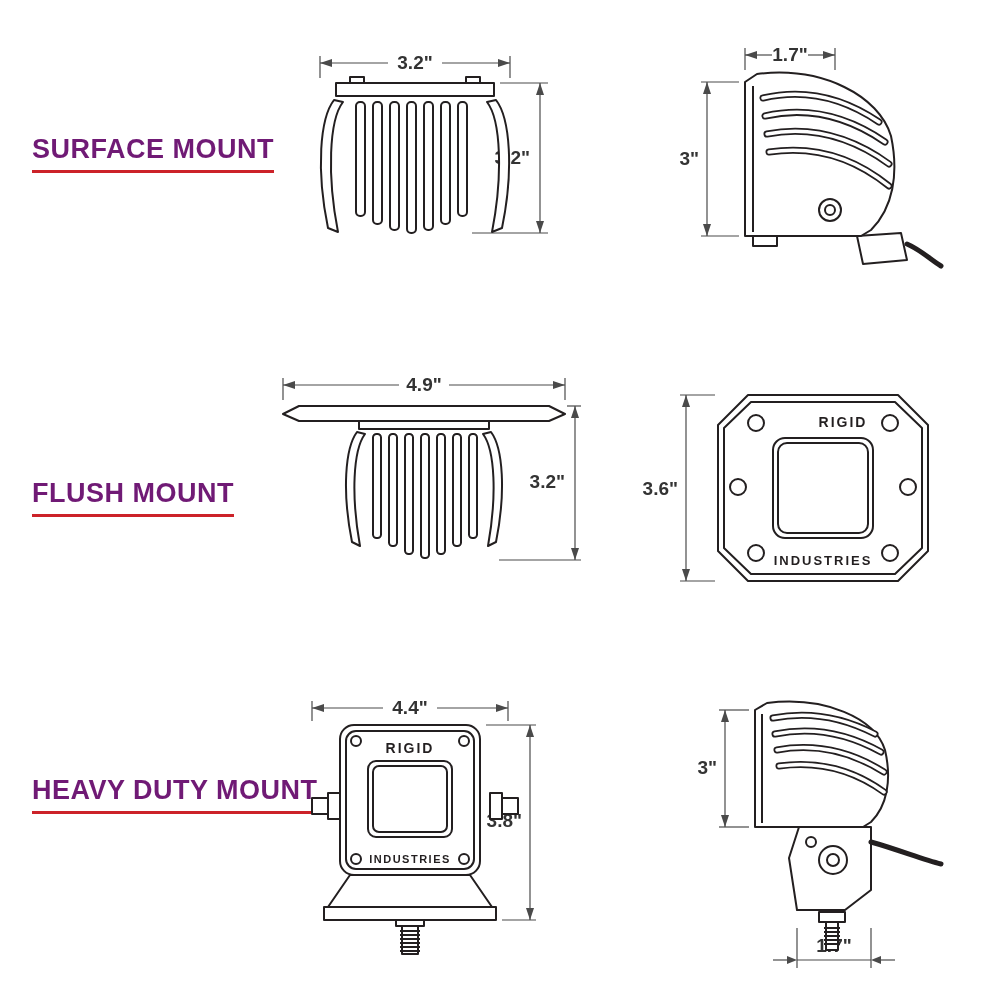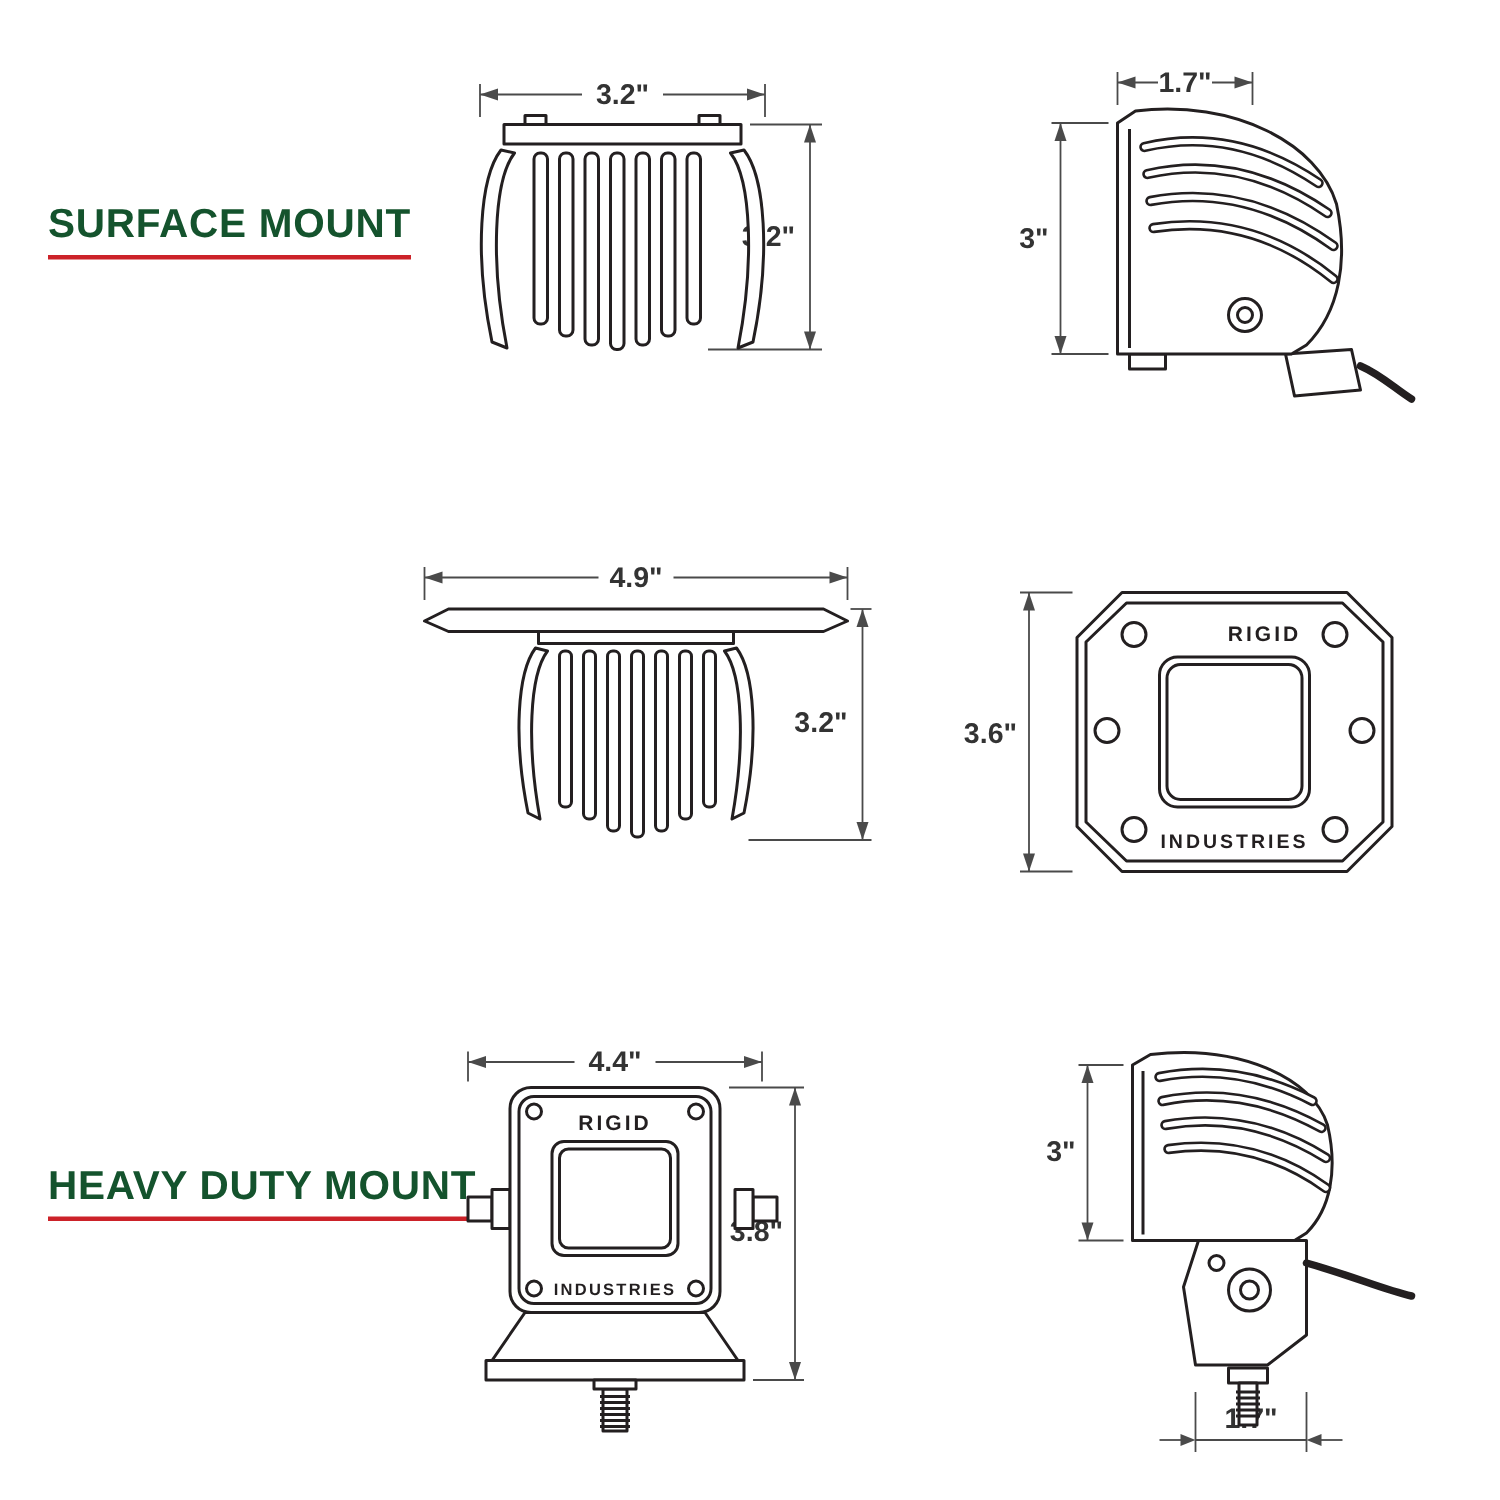--- a/index.html
+++ b/index.html
@@ -1,40 +1,43 @@
 <!DOCTYPE html>
 <html><head>
 <meta charset="utf-8">
 <style>
   html,body{margin:0;padding:0;background:#ffffff;}
   .canvas{position:relative;width:1000px;height:1000px;background:#ffffff;overflow:hidden;
           font-family:"Liberation Sans",sans-serif;}
   .mount-label{position:absolute;}
   .mount-label-text{display:inline-block;font-family:"Liberation Sans",sans-serif;
-          font-weight:800;font-size:27px;color:#14532d;letter-spacing:0.5px;
+          font-weight:800;font-size:27px;color:#701a75;letter-spacing:0.5px;
           border-bottom:3px solid #cc2229;padding-bottom:5px;}
   svg{position:absolute;overflow:visible;}
   .draw rect,.draw path,.draw polygon,.draw circle{fill:#ffffff;stroke:#231f20;stroke-width:2;stroke-linejoin:round;}
   .draw line{fill:none;stroke:#231f20;stroke-width:2;}
   .dim line{stroke:#4a4a4a;stroke-width:1.2;fill:none;}
   .dim polygon{fill:#4a4a4a;stroke:none;}
   .dim text{fill:#333333;font-family:"Liberation Sans",sans-serif;font-size:19px;font-weight:600;}
   .slot{fill:none;stroke:#231f20;stroke-width:7;stroke-linecap:round;}
   .slot-i{fill:none;stroke:#ffffff;stroke-width:3.5;stroke-linecap:round;}
   .wire{fill:none;stroke:#231f20;stroke-width:5;stroke-linecap:round;}
   .thread{stroke:#231f20;stroke-width:1.3;}
   .brand{fill:#231f20;font-family:"Liberation Sans",sans-serif;font-weight:700;}
 </style>
 </head>
 <body>
 
 <div class="canvas">
 
   <div class="mount-label" style="left:32px;top:134px">
     <span class="mount-label-text">SURFACE MOUNT</span>
+  </div>
+  <div class="mount-label" style="left:32px;top:478px">
+    <span class="mount-label-text">FLUSH MOUNT</span>
   </div>
   <div class="mount-label" style="left:32px;top:775px">
     <span class="mount-label-text">HEAVY DUTY MOUNT</span>
   </div>
 
   <svg style="left:280px;top:50px" width="300" height="210" viewBox="0 0 300 210">
     <g class="dim">
       <line x1="40" y1="6" x2="40" y2="28"></line>
       <line x1="230" y1="6" x2="230" y2="28"></line>
       <line x1="40" y1="13" x2="108" y2="13"></line>

